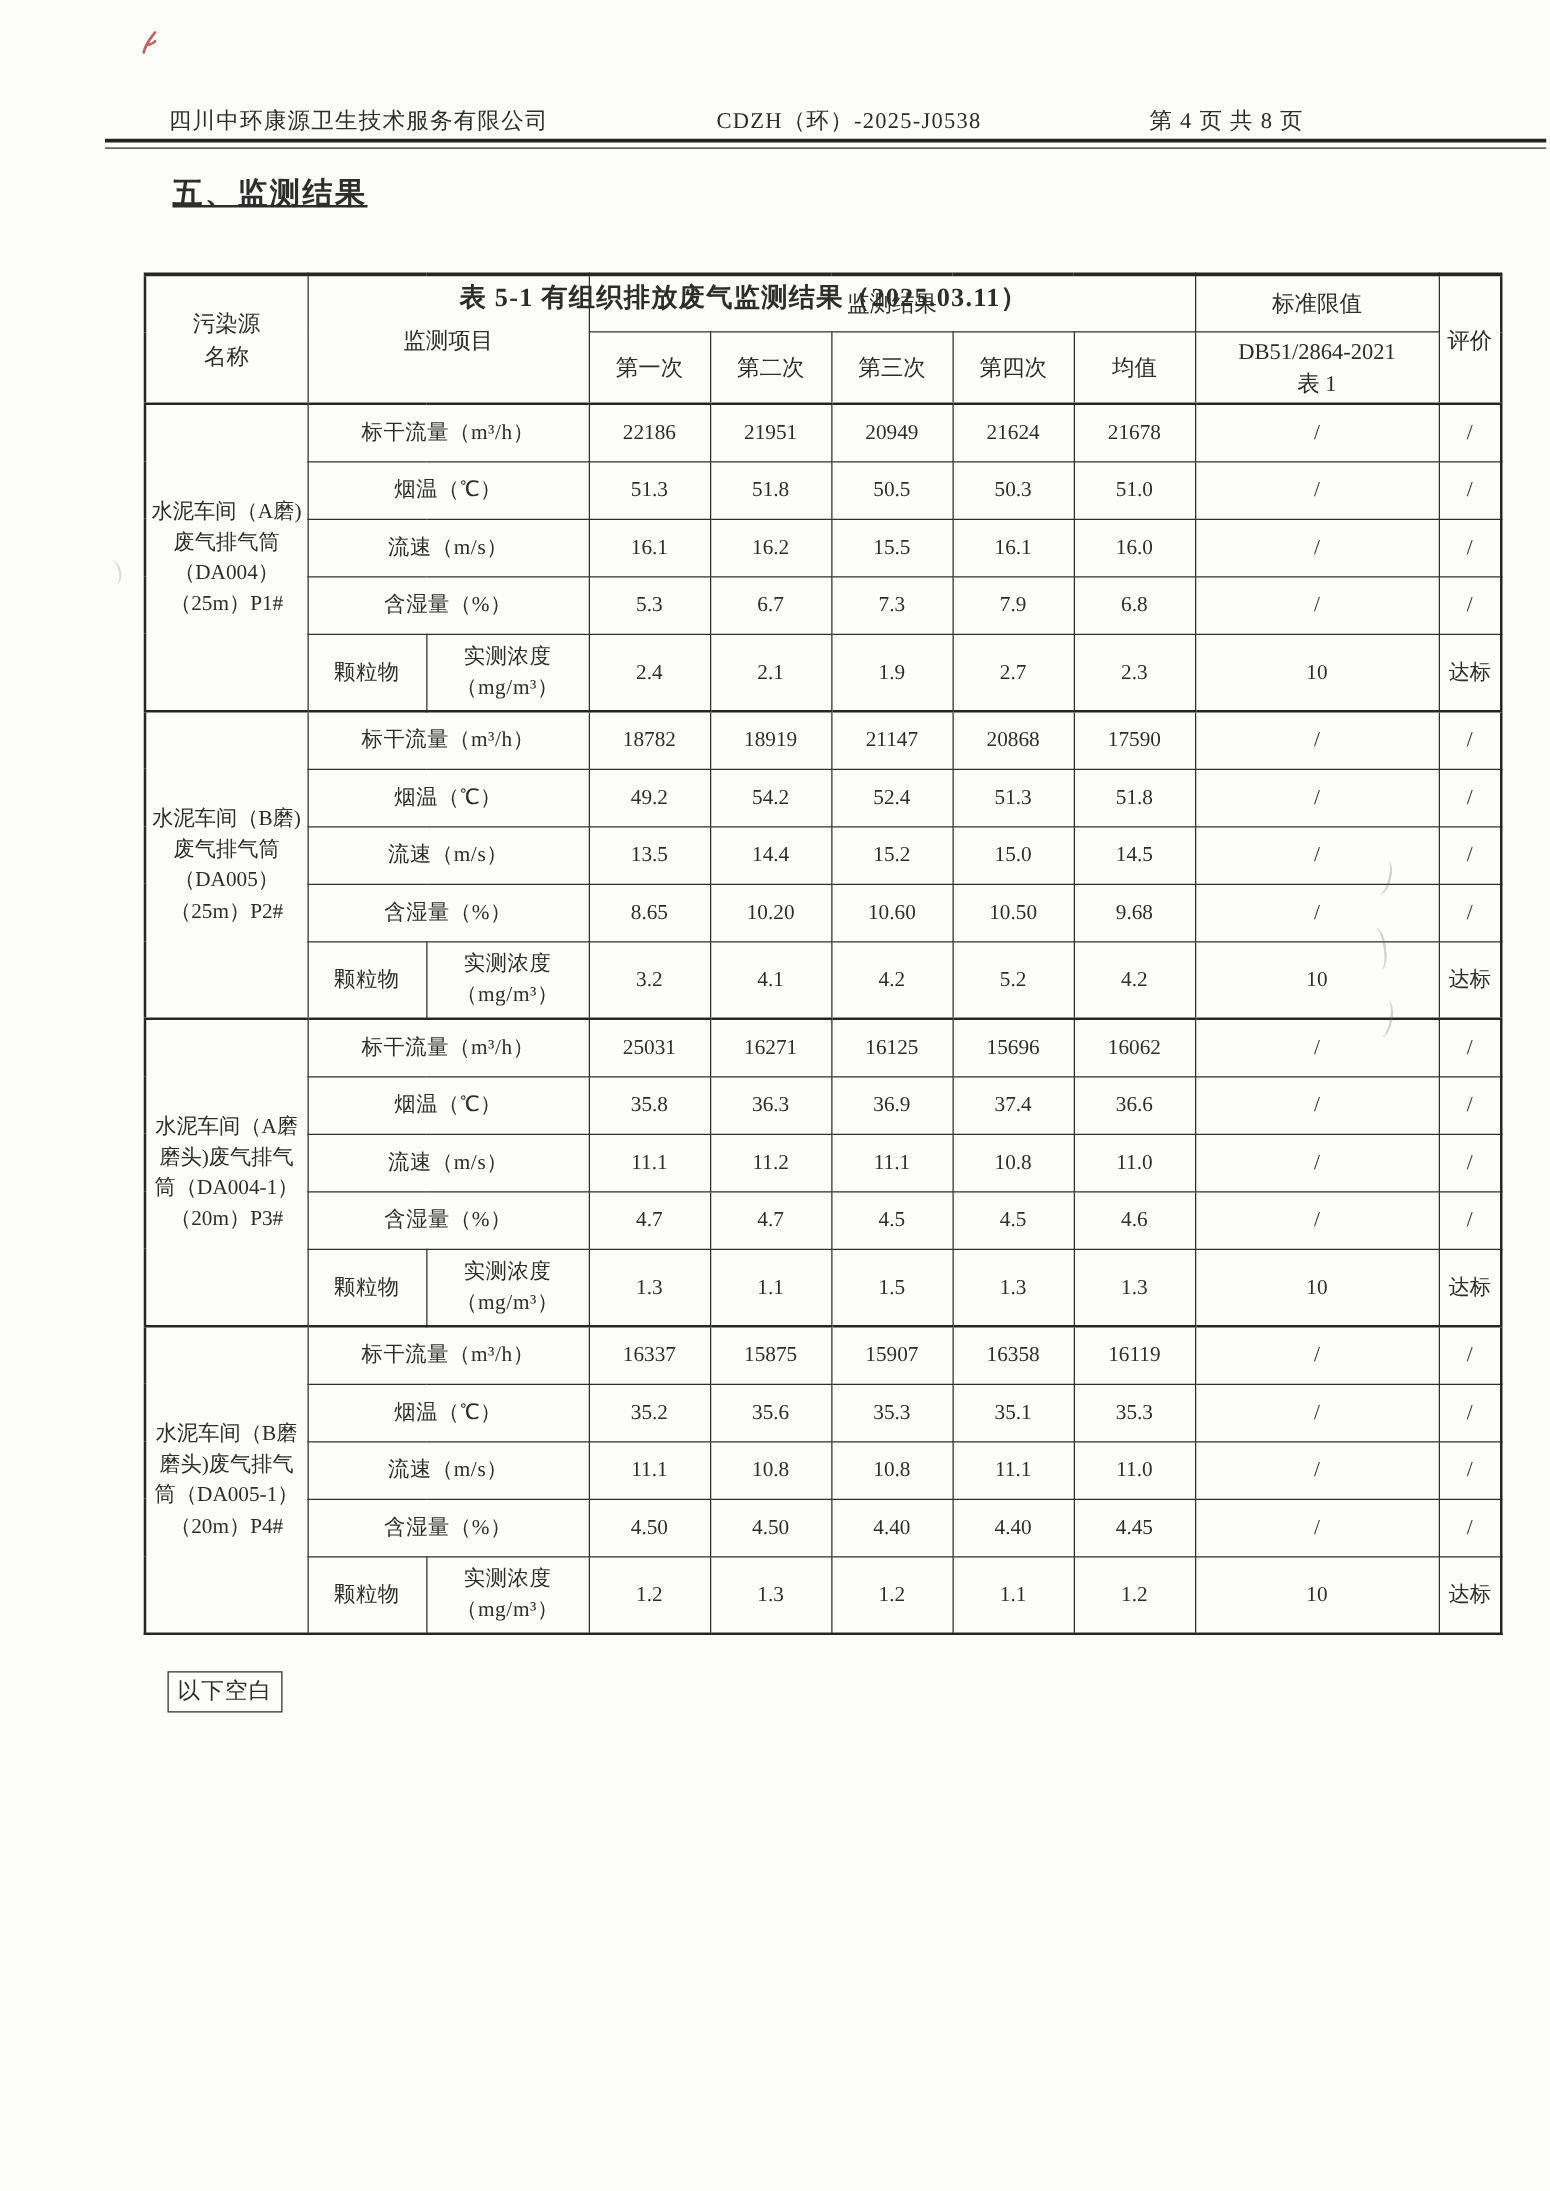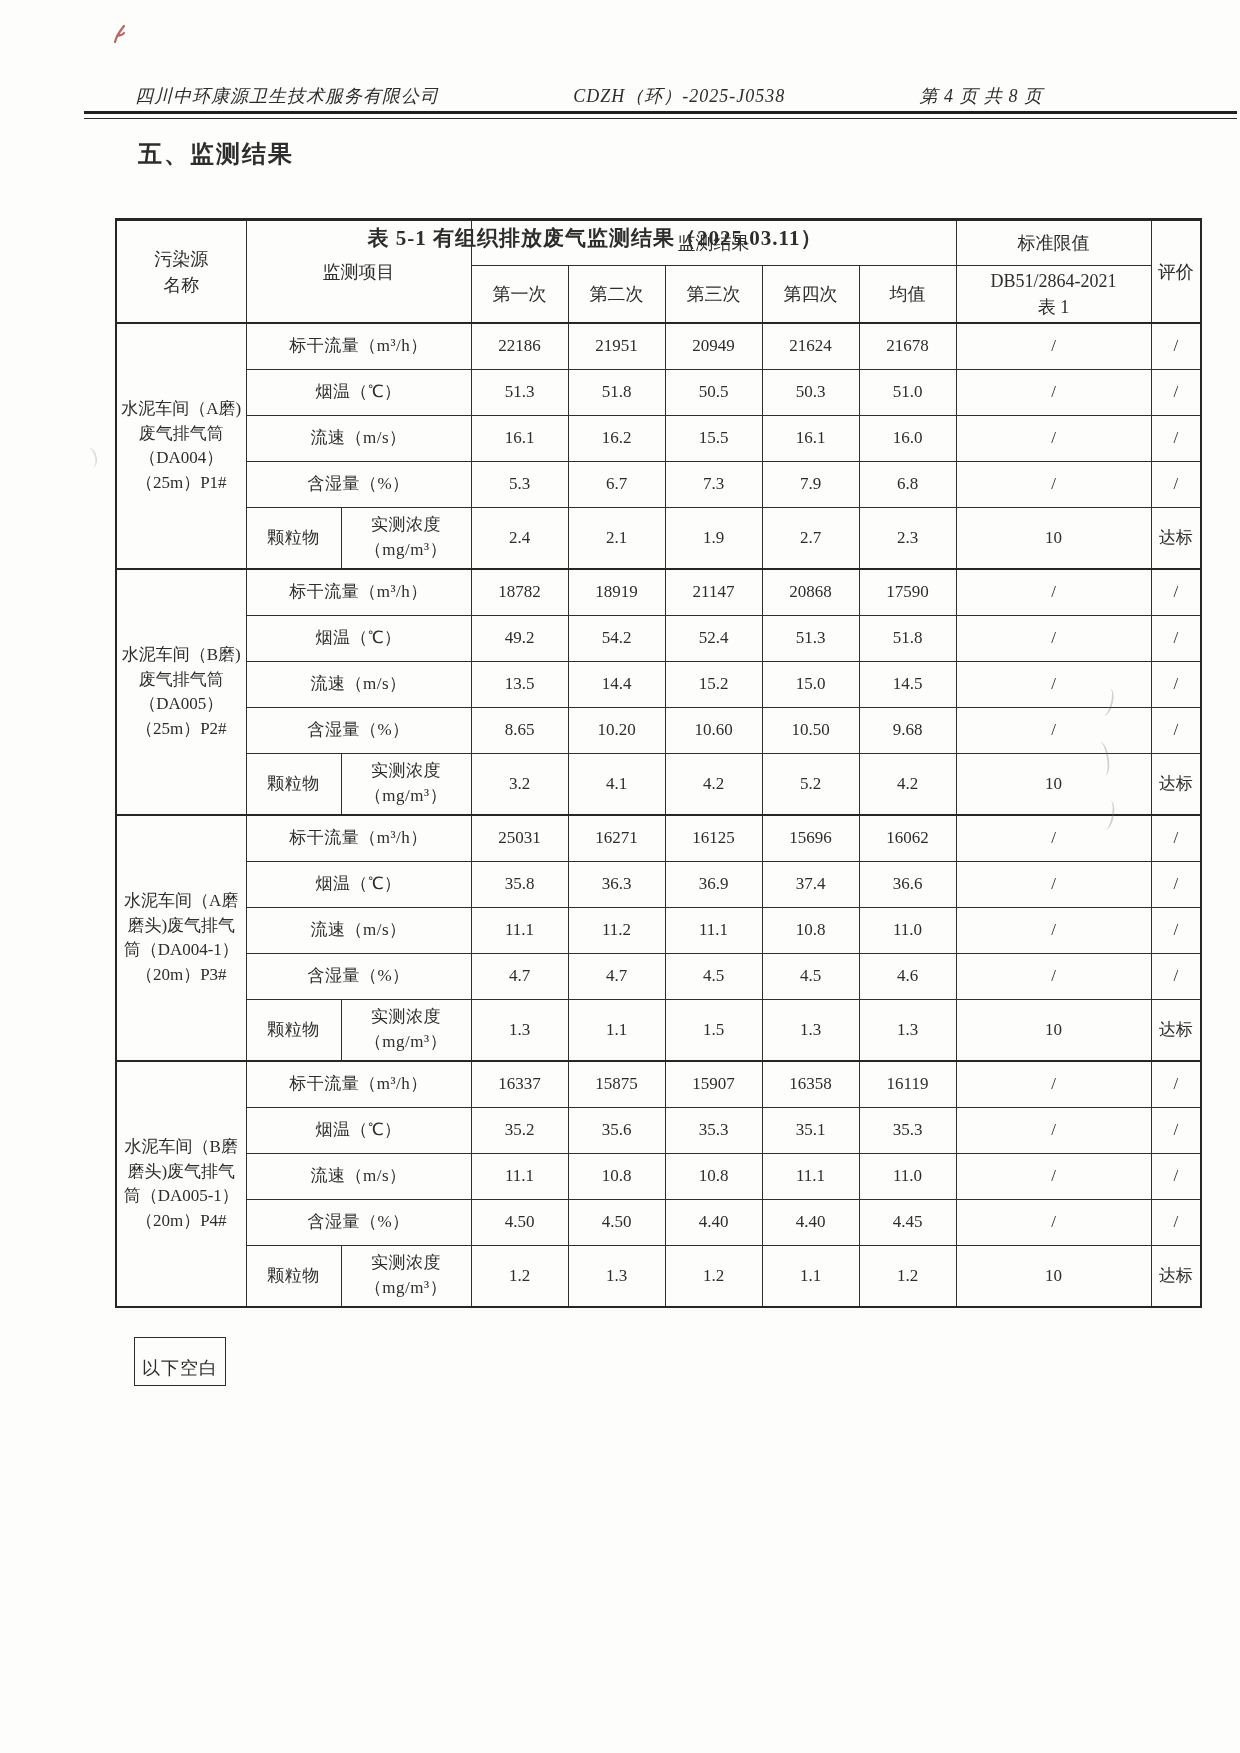--- a/index.html
+++ b/index.html
@@ -6,30 +6,30 @@
   .page{
     position:relative;width:1240px;height:1753px;margin:0 auto;
     background:#fdfdfb;overflow:hidden;
     font-family:"Liberation Serif","DejaVu Serif",serif;
     color:#2d2d2d;
   }
   
   .page-header{
     position:absolute;top:84px;left:135px;width:908px;
     display:flex;justify-content:space-between;align-items:flex-start;
-    font-size:18px;letter-spacing:1px;white-space:nowrap;font-style:italic;
+    font-size:18px;letter-spacing:1px;white-space:nowrap;
   }
   .header-rule{
     position:absolute;top:111px;left:84px;width:1153px;height:4px;
     border-top:3px solid #222;border-bottom:1.5px solid #2a2a2a;
   }
   
   .section-title{
     position:absolute;top:138px;left:138px;
-    font-size:24px;font-weight:bold;letter-spacing:2px;
+    font-size:24px;font-weight:bold;letter-spacing:2px;text-decoration:underline;
   }
   .table-title{
     position:absolute;top:188px;left:0;width:1190px;text-align:center;
     font-size:21px;font-weight:bold;letter-spacing:1px;margin-top:36px;
   }
   
   table.mtable{
     position:absolute;top:218px;left:115px;width:901px;
     border-collapse:collapse;table-layout:fixed;
     border:2.5px solid #262626;border-top-width:3px;font-family:Liberation Serif, serif;
@@ -50,21 +50,21 @@
   .pre{white-space:pre-line;}
   .th-limit-ref{font-weight:bold;font-size:17px;}
   .source-cell{font-size:17px;padding:2px 6px;line-height:1.6;}
   .item-cell{font-size:17.5px;letter-spacing:.5px;}
   .value-cell{font-size:17.5px;}
   .eval-cell,.th-eval{padding:2px 8px;word-break:break-all;line-height:1.6;}
   
   .blank-note{
     position:absolute;top:1337px;left:134px;
     border:1.8px solid #2e2e2e;
-    font-size:18px;padding:18px 7px 5px;letter-spacing:1px;
+    font-size:18px;padding:2px 7px 5px;letter-spacing:1px;
   }
   
   .red-mark{position:absolute;top:24px;left:112px;opacity:.75;}
   .artifact{
     position:absolute;width:11px;height:28px;
     border-right:2.2px solid #6f6f6f;border-radius:50%;
     opacity:.30;
   }
   .a1{top:688px;left:1100px;transform:rotate(14deg);}
   .a2{top:742px;left:1096px;transform:rotate(-8deg);height:34px;}

